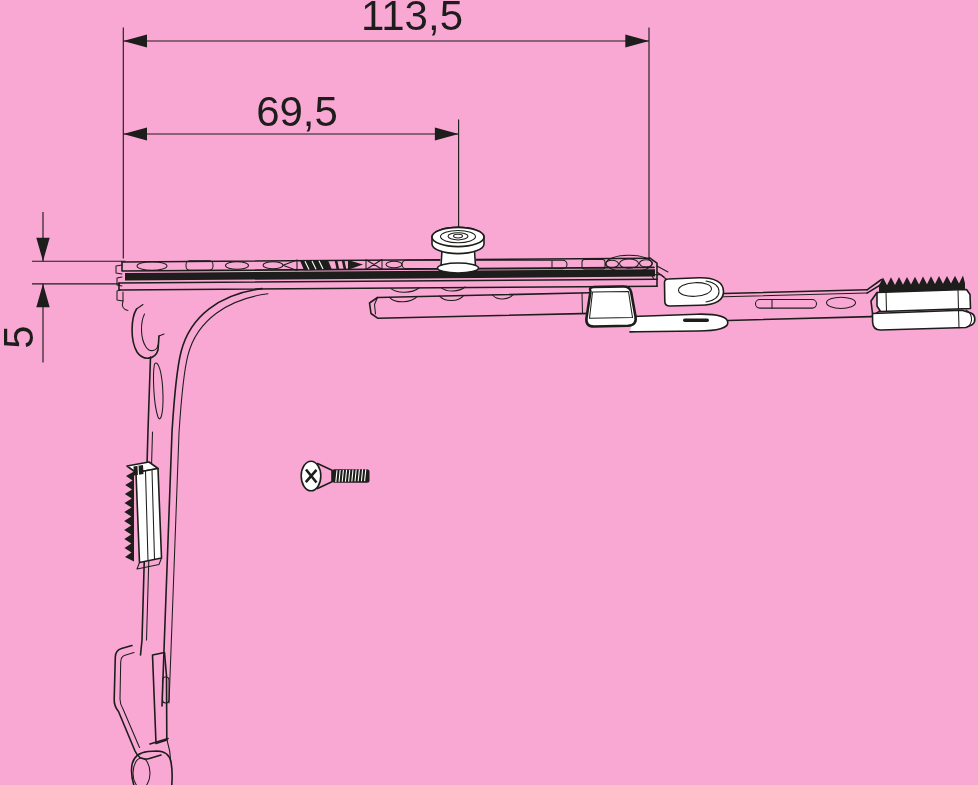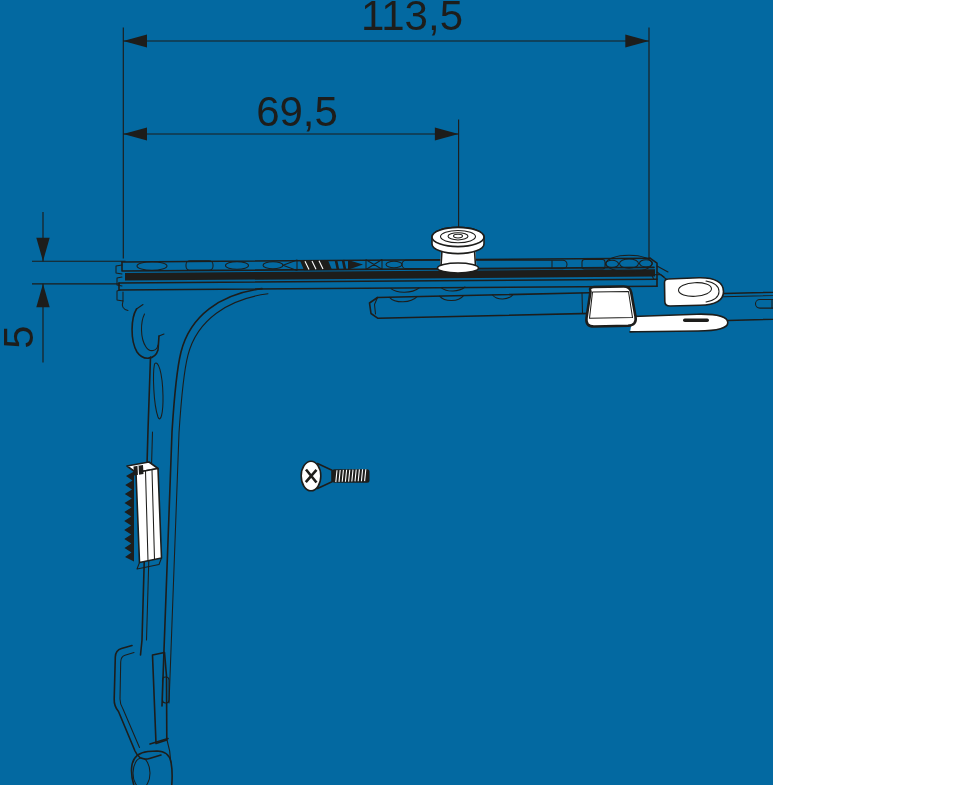--- a/index.html
+++ b/index.html
@@ -1,19 +1,19 @@
 <!DOCTYPE html>
 <html><head>
 <meta charset="utf-8">
 <style>
   html,body{margin:0;padding:0;background:#ffffff;}
   .canvas{
     position:relative;
-    width:773px;height:785px;
-    background:#0369a1;
+    width:978px;height:785px;
+    background:#f9a8d4;
     font-family:"Liberation Sans", sans-serif;
     overflow:hidden;
   }
   svg{display:block}
   
   .ol{fill:none;stroke:#1d1d1b;stroke-width:1.6;stroke-linejoin:round;stroke-linecap:round;}
   .tl{fill:none;stroke:#1d1d1b;stroke-width:1.05;stroke-linejoin:round;stroke-linecap:round;}
   .hv{fill:none;stroke:#1d1d1b;stroke-width:2.6;stroke-linejoin:round;}
   .fd{fill:#1d1d1b;stroke:none;}
   .fw{fill:#ffffff;}

